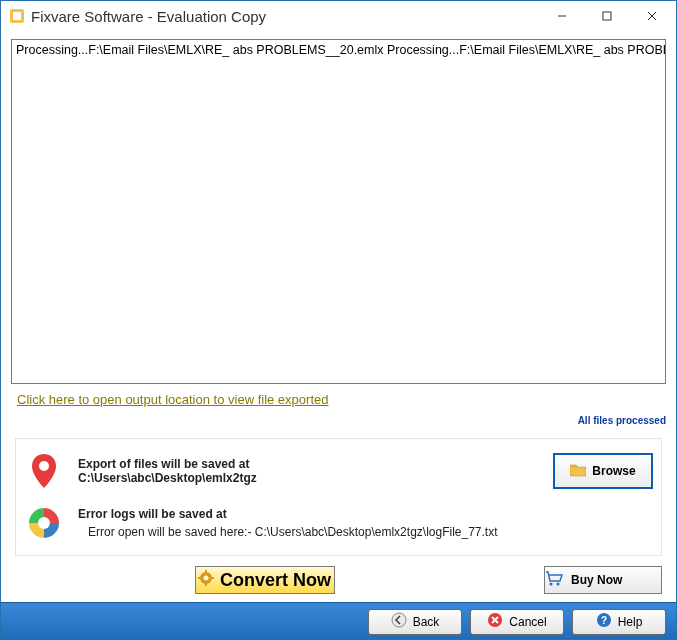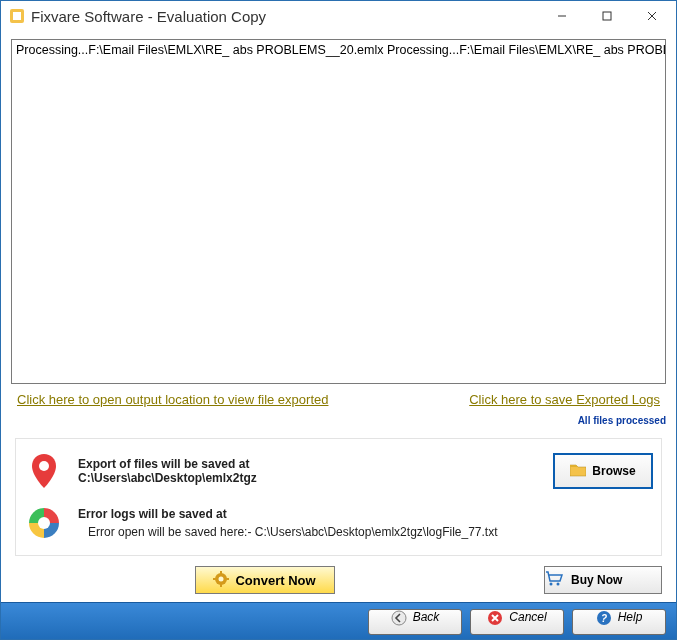--- a/index.html
+++ b/index.html
@@ -96,21 +96,21 @@
   }
   .action-spacer { flex: 1; }
   .big-btn {
     height: 28px;
     min-width: 140px;
     border: 1px solid #7a7a7a;
     background: linear-gradient(#fff9cf,#ffda4a);
     display: inline-flex; align-items: center; justify-content: center;
     gap: 6px; cursor: default;
     font-weight: bold;
-    font-size: 13px;
+    font-size: 18px;
     margin-right: 30px;
   }
   .buy-btn {
     height: 28px;
     min-width: 118px;
     border: 1px solid #7a7a7a;
     background: linear-gradient(#fdfdfd,#e8e8e8);
     display: inline-flex; align-items: center; justify-content: flex-start;
     gap: 8px; cursor: default;
     font-weight: bold;
@@ -125,25 +125,24 @@
     padding: 0 10px;
     gap: 8px;
     border-top: 1px solid #185a9e;
   }
   .nav-btn {
     height: 26px;
     min-width: 94px;
     border: 1px solid #6a6a6a;
     border-radius: 3px;
     background: linear-gradient(#fdfdfd,#e6e6e6);
-    display: inline-flex; justify-content: center;
+    display: inline-flex; align-items: center; justify-content: center;
     gap: 6px; cursor: default;
     font-size: 12px;
     padding: 0 10px;
-    font-style: italic;
   }
   
   .pie {
     width: 30px; height: 30px; border-radius: 50%;
     background: conic-gradient(#e84545 0 90deg, #3b7ec0 90deg 180deg, #f7c641 180deg 270deg, #3cbf5a 270deg 360deg);
     position: relative;
   }
   .pie::after { content:""; position:absolute; inset:9px; background:#fff; border-radius:50%; }
 </style>
 </head>
@@ -191,21 +190,20 @@
 Processing...F:\Email Files\EMLX\SPRC1735 AXLE__12.emlx
 Processing...F:\Email Files\EMLX\Travel invoice for CLEMENT T JEFFORDS traveling on 05_13_20
 Processing...F:\Email Files\EMLX\Vacation__23.emlx
 Processing...F:\Email Files\EMLX\WorldPerksR VisaR Annual Award Discount E-Cert Enclosed__4.
 All files processed
 
 Required file successfully created at C:\Users\abc\Desktop\emlx2tgz</div>
 
   <div class="links-row">
     <a>Click here to open output location to view file exported</a>
-    <a>Click here to save Exported Logs</a>
   </div>
 
   <div class="status-line">All files processed</div>
 
   <div class="info-panel">
     <div class="info-row">
       <span class="row-icon">
         <svg width="28" height="34" viewBox="0 0 28 34">
             <path d="M14 0 C7 0 2 5 2 12 C2 22 14 34 14 34 C14 34 26 22 26 12 C26 5 21 0 14 0 Z" fill="#e63b3b"></path>
             <circle cx="14" cy="12" r="5" fill="#fff"></circle>

